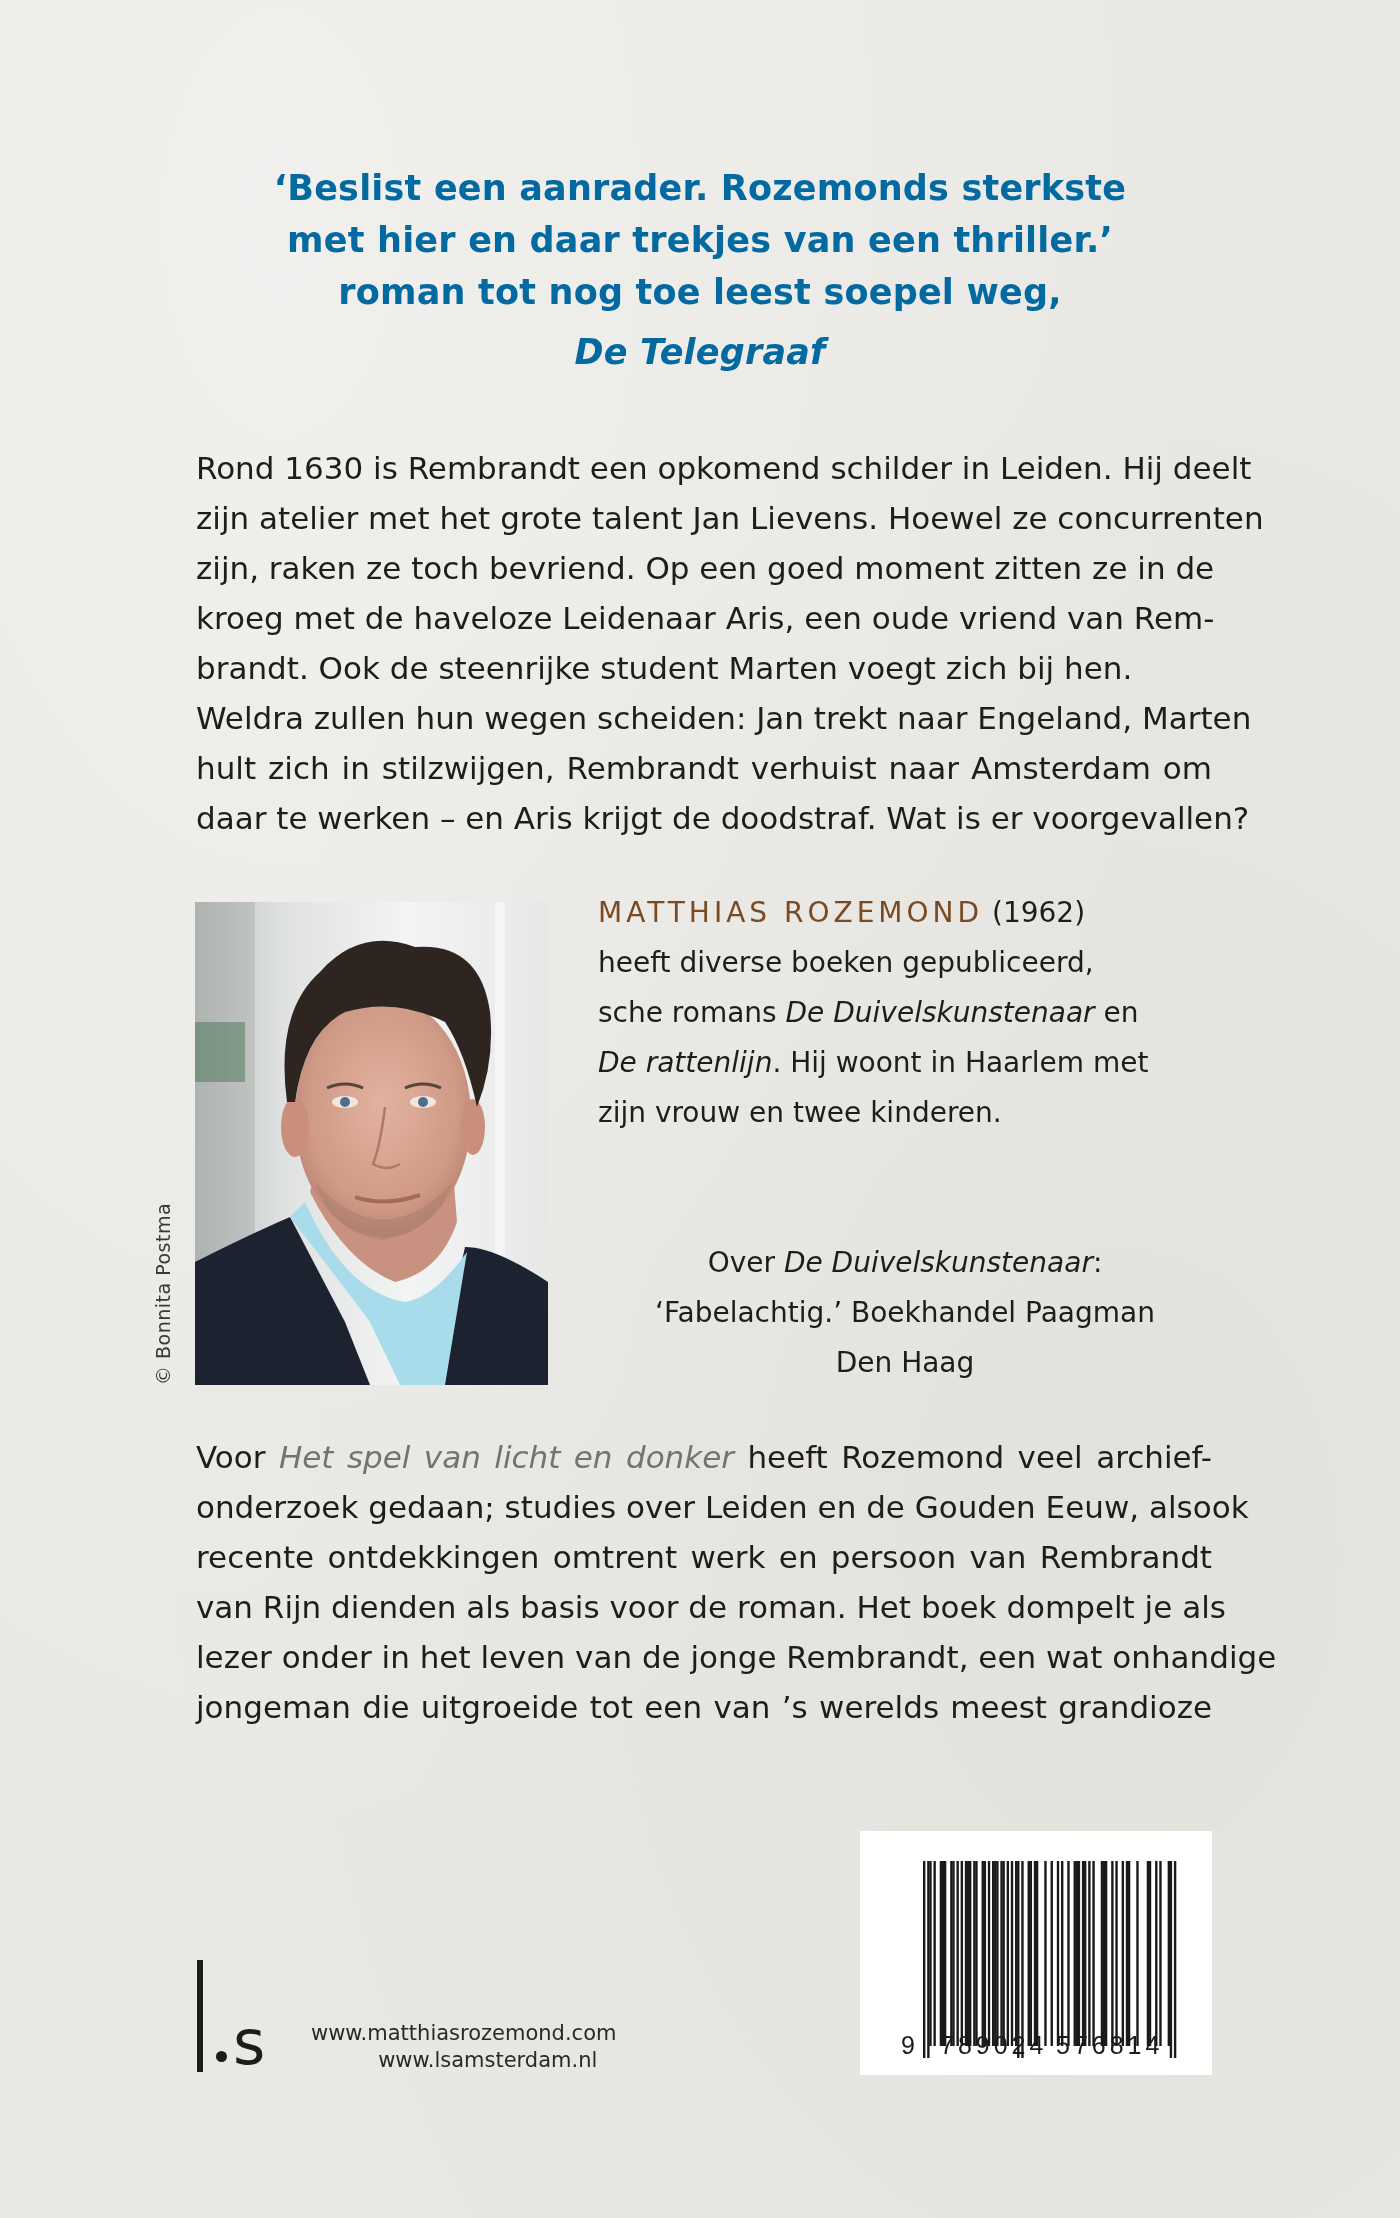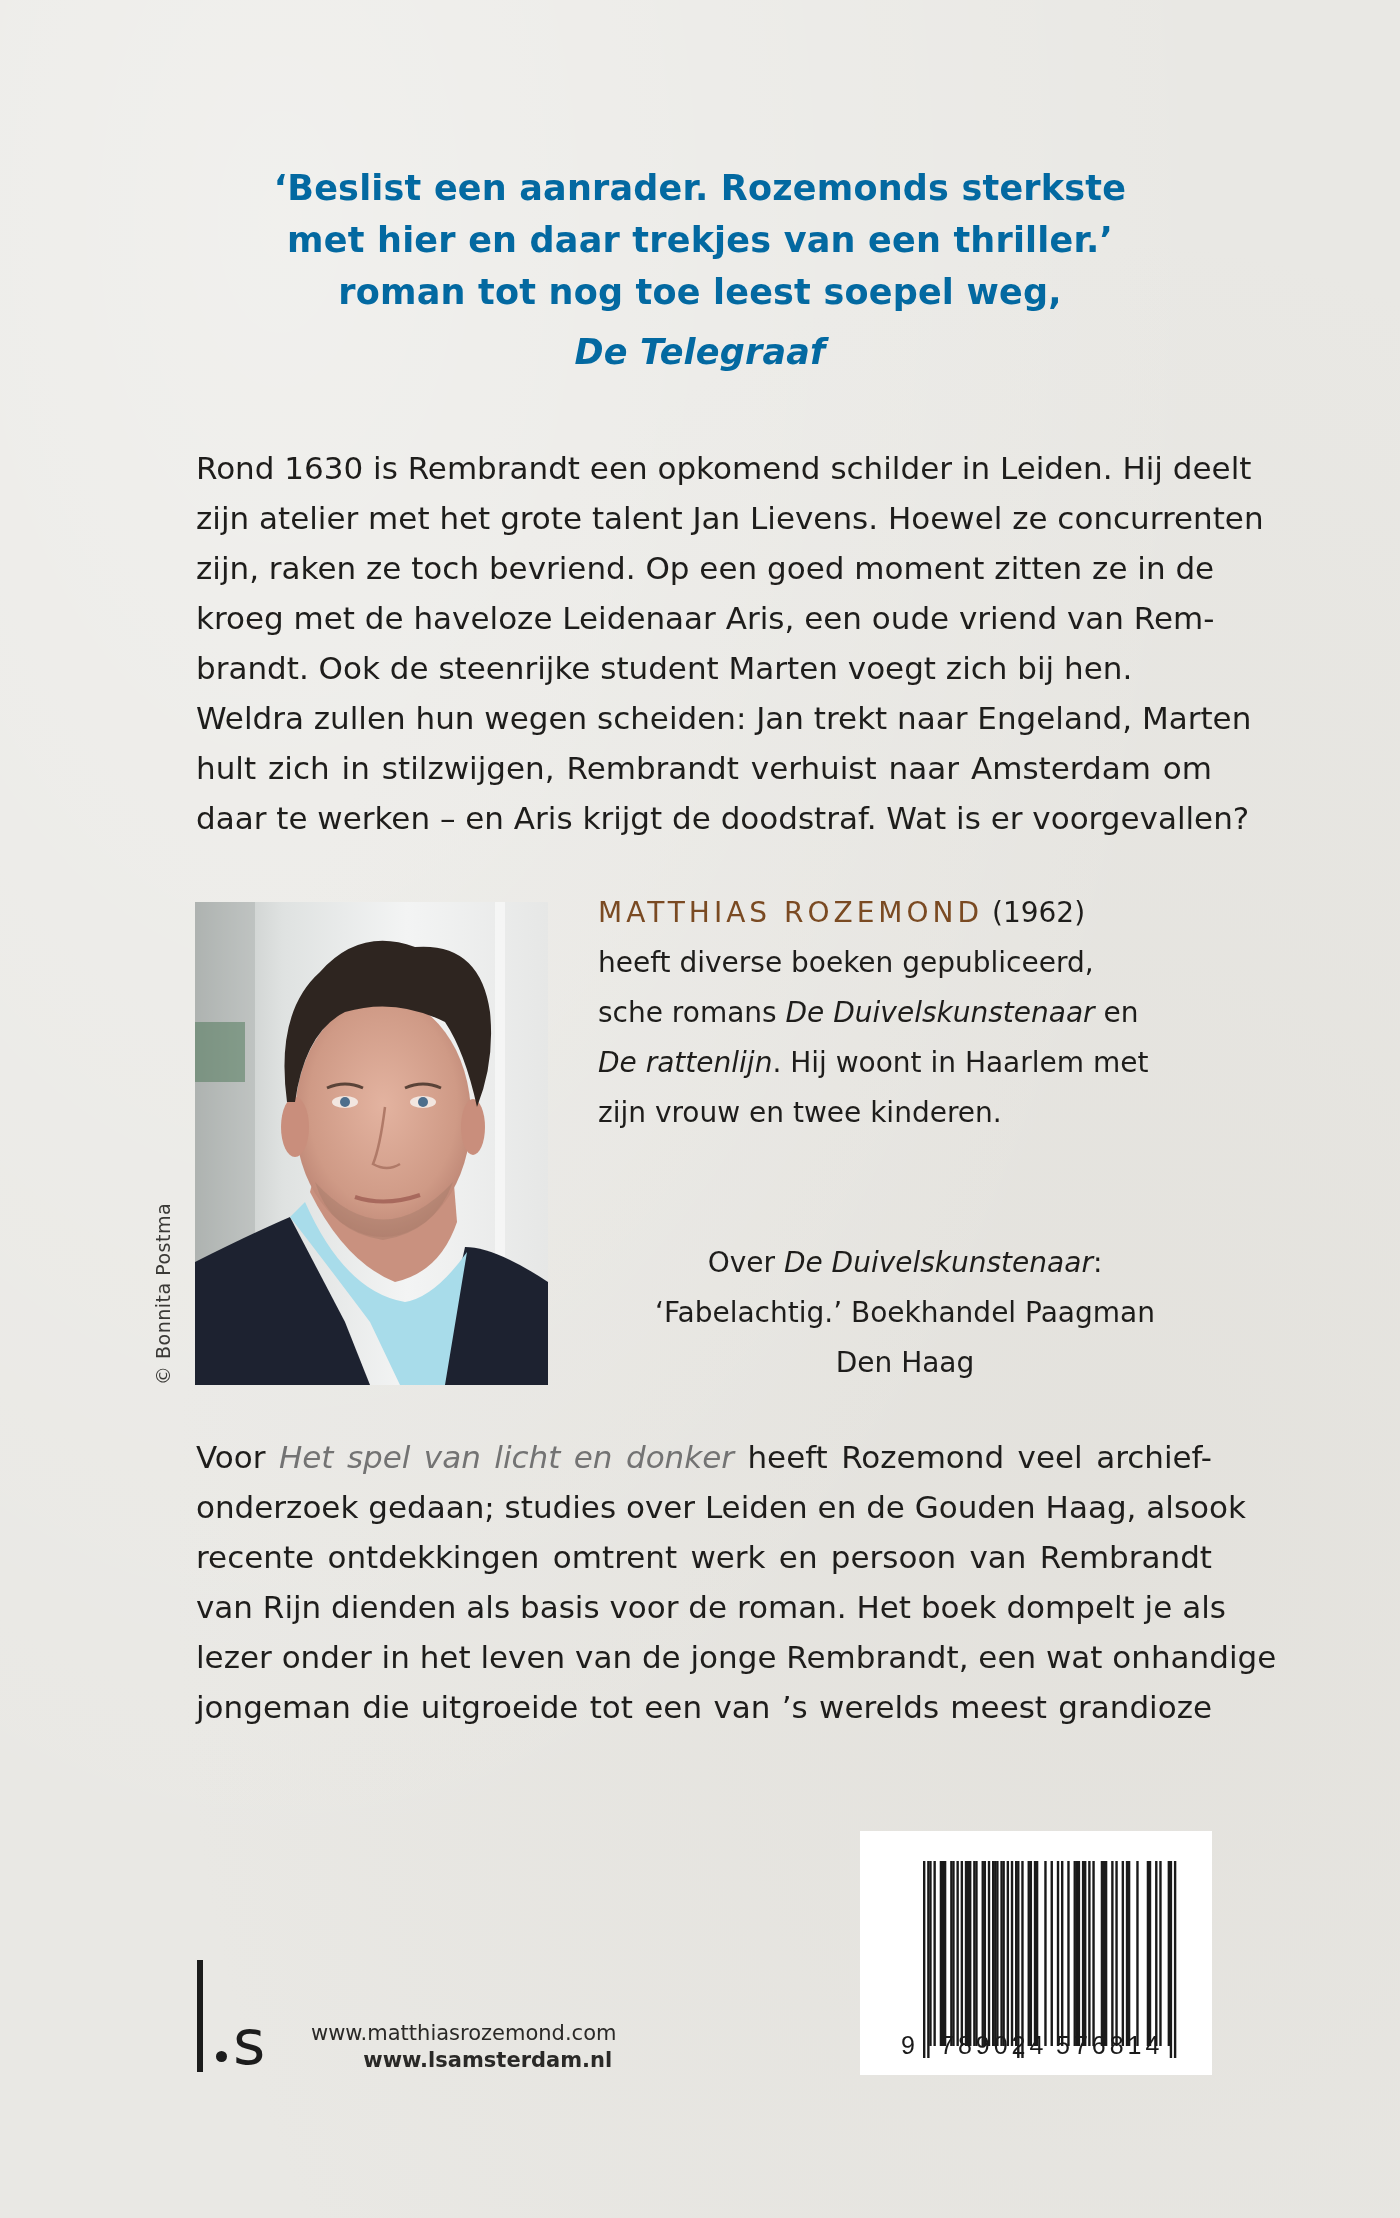--- a/index.html
+++ b/index.html
@@ -93,21 +93,21 @@
   .logo-bar { left: 197px; top: 1960px; width: 6px; height: 112px; background: #1c1c1c; }
   .logo-dot { left: 216px; top: 2051px; width: 11px; height: 11px; border-radius: 50%; background: #1c1c1c; }
   .logo-s {
     left: 233px; top: 2012px;
     font-size: 62px; line-height: 62px;
     font-family: "DejaVu Sans", sans-serif;
     color: #1c1c1c;
   }
   .urls { left: 311px; top: 2020px; font-size: 21px; line-height: 27px; color: #2a2927; text-align: center; }
   .urls .u1 { display: block; }
-  .urls .u2 { display: block; font-weight: bold; margin-left: 48px; }
+  .urls .u2 { display: block; font-weight: normal; margin-left: 48px; }
 </style>
 </head>
 <body>
 
 <div class="abs quote">
   <span class="line">‘Beslist een aanrader. Rozemonds sterkste</span>
   <span class="line">met hier en daar trekjes van een thriller.’</span>
   <span class="line">roman tot nog toe leest soepel weg,</span>
   <span class="line source">De Telegraaf</span>
 </div>
@@ -182,21 +182,21 @@
 </div>
 
 <div class="abs praise">
   <span class="line"><span>Over </span><span class="ital">De Duivelskunstenaar</span><span>:</span></span>
   <span class="line">‘Fabelachtig.’ Boekhandel Paagman</span>
   <span class="line">Den Haag</span>
 </div>
 
 <div class="abs para p2">
   <span class="line"><span>Voor </span><span class="accent-italic">Het spel van licht en donker</span><span> heeft Rozemond veel archief-</span></span>
-  <span class="line">onderzoek gedaan; studies over Leiden en de Gouden Haag, alsook</span>
+  <span class="line">onderzoek gedaan; studies over Leiden en de Gouden Eeuw, alsook</span>
   <span class="line">recente ontdekkingen omtrent werk en persoon van Rembrandt</span>
   <span class="line">van Rijn dienden als basis voor de roman. Het boek dompelt je als</span>
   <span class="line">lezer onder in het leven van de jonge Rembrandt, een wat onhandige</span>
   <span class="line">jongeman die uitgroeide tot een van ’s werelds meest grandioze</span>
 </div>
 
 <div class="abs logo-bar"></div>
 <div class="abs logo-dot"></div>
 <div class="abs logo-s">s</div>
 <div class="abs urls">

